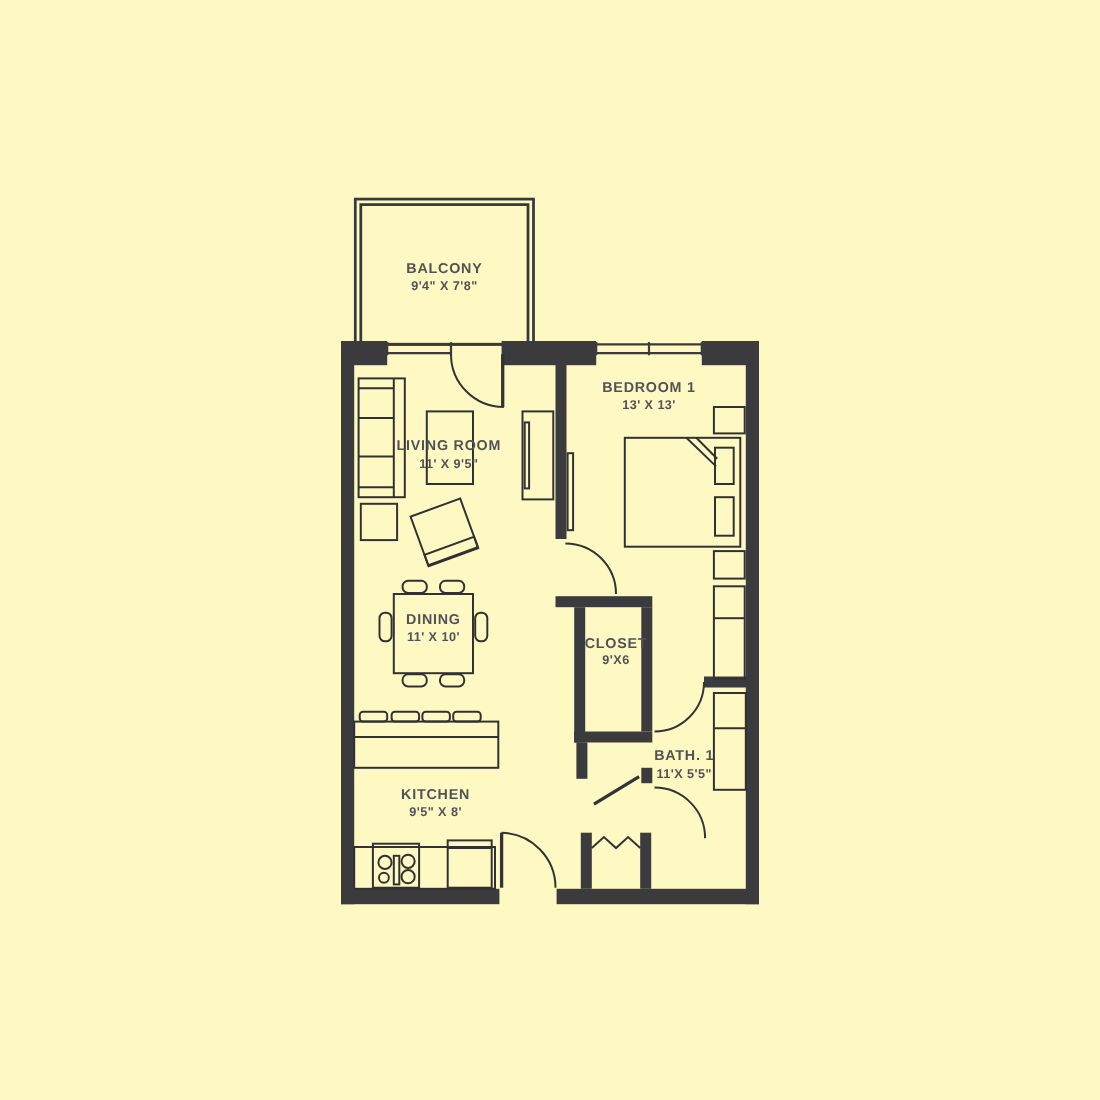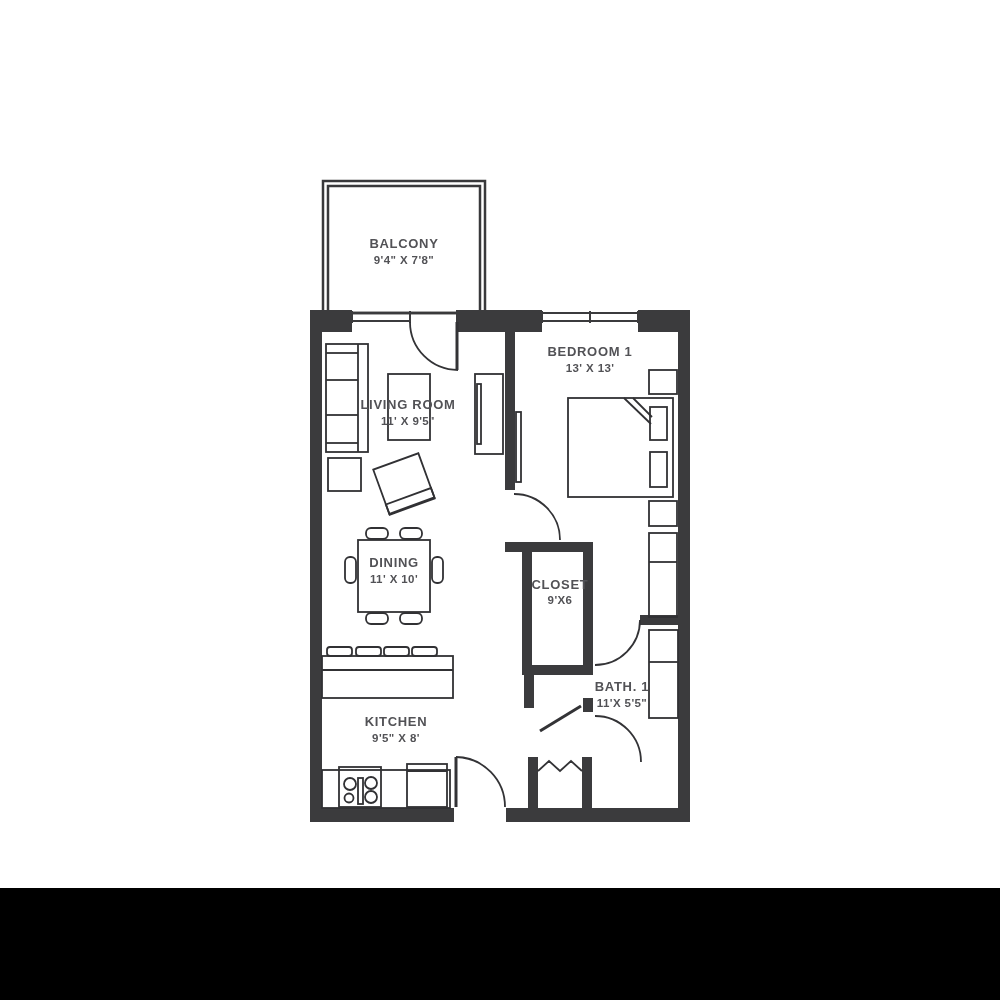--- a/index.html
+++ b/index.html
@@ -1,16 +1,16 @@
 <!DOCTYPE html>
 <html><head>
 <meta charset="utf-8">
 <style>
   html,body{margin:0;padding:0;background:#000;}
-  .stage{position:relative;width:1000px;height:888px;background:#ffffff;overflow:hidden;}
+  .stage{position:relative;width:1000px;height:1000px;background:#fef9c3;overflow:hidden;}
   svg{display:block;}
   .wall{fill:#3b3b3d;stroke:none;}
   .win{stroke:#3b3b3d;stroke-width:2;fill:none;}
   .bal{stroke:#39393b;stroke-width:2.5;fill:none;}
   .f{stroke:#313134;stroke-width:1.8;fill:none;}
   .door{stroke:#333336;stroke-width:1.8;fill:none;}
   .leaf{stroke:#333336;stroke-width:3;fill:none;}
   text{fill:#525256;font-family:"Liberation Sans",sans-serif;font-weight:bold;text-anchor:middle;}
   .rname{font-size:13px;letter-spacing:.7px;}
   .rdims{font-size:11.5px;letter-spacing:.4px;}

